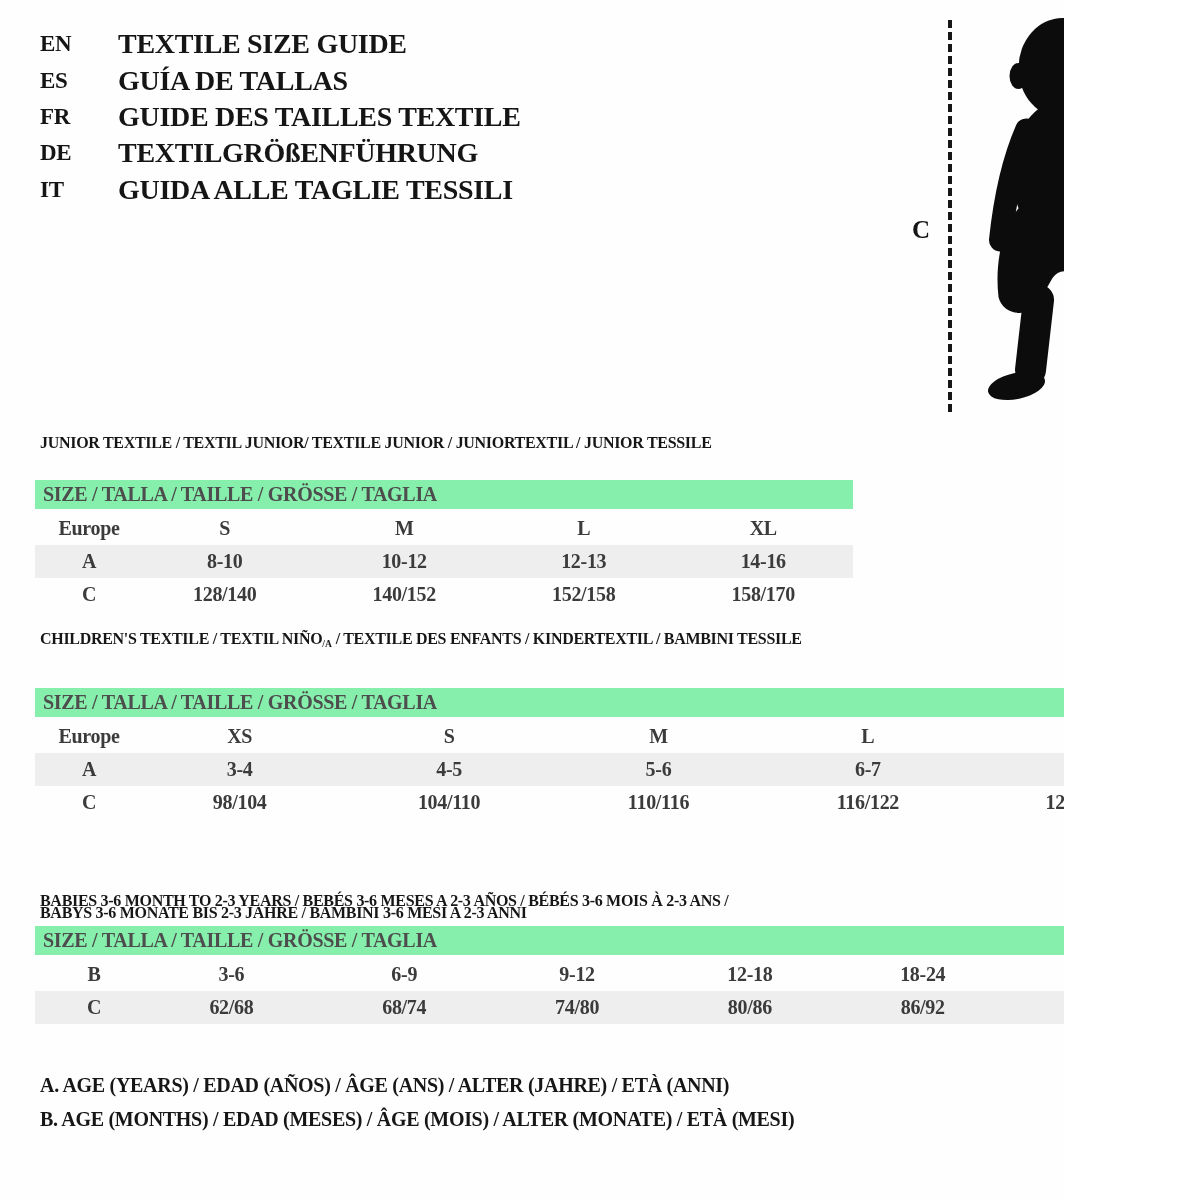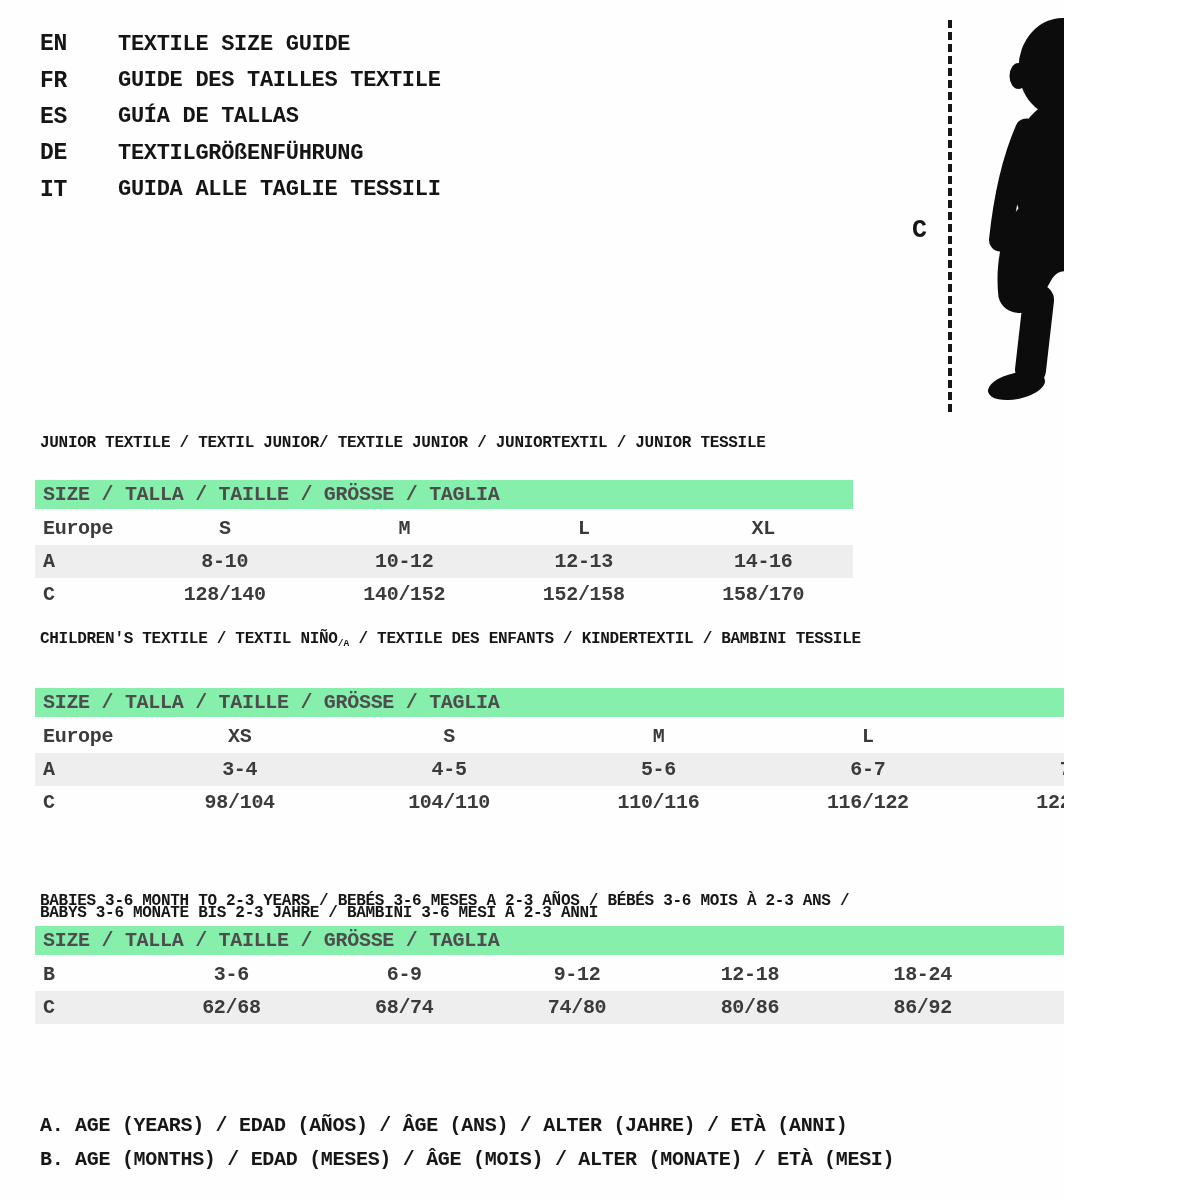--- a/index.html
+++ b/index.html
@@ -1,25 +1,25 @@
 <!DOCTYPE html>
 <html><head>
 <meta charset="utf-8">
 <style>
   html,body { margin:0; padding:0; background:#ffffff; }
   .canvas {
     position:relative; width:1064px; height:1200px; background:#fefefe;
-    font-family:Liberation Mono, monospace; color:#151515; overflow:hidden;
+    font-family:Liberation Serif, serif; color:#151515; overflow:hidden;
   }
 
   
   .lang-list { position:absolute; left:40px; top:26px; }
   .lang-row { display:flex; height:36.4px; align-items:center; }
   .lang-code { width:78px; font-weight:bold; font-size:23px; letter-spacing:-0.3px; }
-  .lang-label { font-weight:bold; font-size:22px; letter-spacing:-0.3px; }
+  .lang-label { font-weight:bold; font-size:28px; letter-spacing:-0.3px; }
 
   
   .figure { position:absolute; left:900px; top:0; width:260px; height:430px; }
   .measure-line { position:absolute; left:48px; top:20px; height:392px; width:0;
                   border-left:4px dashed #161616; }
   .measure-label { position:absolute; left:12px; top:216px; font-weight:bold; font-size:25px; }
   .toddler { position:absolute; left:64px; top:12px; }
 
   
   .section-title { position:absolute; left:40px; font-weight:bold; font-size:16px;
@@ -29,54 +29,54 @@
   table.size-table { position:absolute; border-collapse:collapse; table-layout:fixed; }
   table.size-table th.size-header {
     background:#86efac; color:#4d4d4d; font-weight:bold; font-size:20px;
     text-align:left; padding:0 0 0 8px; height:29px; letter-spacing:-0.3px;
     border-bottom:3px solid #fefefe;
   }
   table.size-table td {
     font-weight:bold; font-size:20px; color:#3b3b3b; text-align:center;
     height:33px; padding:0; letter-spacing:-0.3px;
   }
-  table.size-table td.rowlabel { text-align:left; padding-left:8px; }
+  table.size-table td.rowlabel { text-align:center; padding-left:8px; }
   tr.shaded td { background:#eeeeee; }
 
   #table-junior   { left:35px; top:480px;  width:818px; }
   #table-children { left:35px; top:688px;  width:1147px; }
   #table-babies   { left:35px; top:926px;  width:1147px; }
 
   #title-junior   { top:434px; }
   #title-children { top:630px; }
   #title-babies-1 { top:851px;margin-top:41px; }
   #title-babies-2 { top:904px; }
 
   
-  .legend { position:absolute; left:40px; top:1108px;text-align:center; }
+  .legend { position:absolute; left:40px; top:1068px;text-align:center; }
   .legend-line { font-weight:bold; font-size:20px; letter-spacing:-0.3px;
                  height:34px; display:flex; align-items:center; color:#161616; }
 </style>
 </head>
 <body>
 
 <div class="canvas">
 
   <div class="lang-list">
     <div class="lang-row">
       <span class="lang-code">EN</span>
       <span class="lang-label">TEXTILE SIZE GUIDE</span>
     </div>
     <div class="lang-row">
+      <span class="lang-code">ES</span>
+      <span class="lang-label">GUÍA DE TALLAS</span>
+    </div>
+    <div class="lang-row">
       <span class="lang-code">FR</span>
       <span class="lang-label">GUIDE DES TAILLES TEXTILE</span>
-    </div>
-    <div class="lang-row">
-      <span class="lang-code">ES</span>
-      <span class="lang-label">GUÍA DE TALLAS</span>
     </div>
     <div class="lang-row">
       <span class="lang-code">DE</span>
       <span class="lang-label">TEXTILGRÖßENFÜHRUNG</span>
     </div>
     <div class="lang-row">
       <span class="lang-code">IT</span>
       <span class="lang-label">GUIDA ALLE TAGLIE TESSILI</span>
     </div>
   </div>

